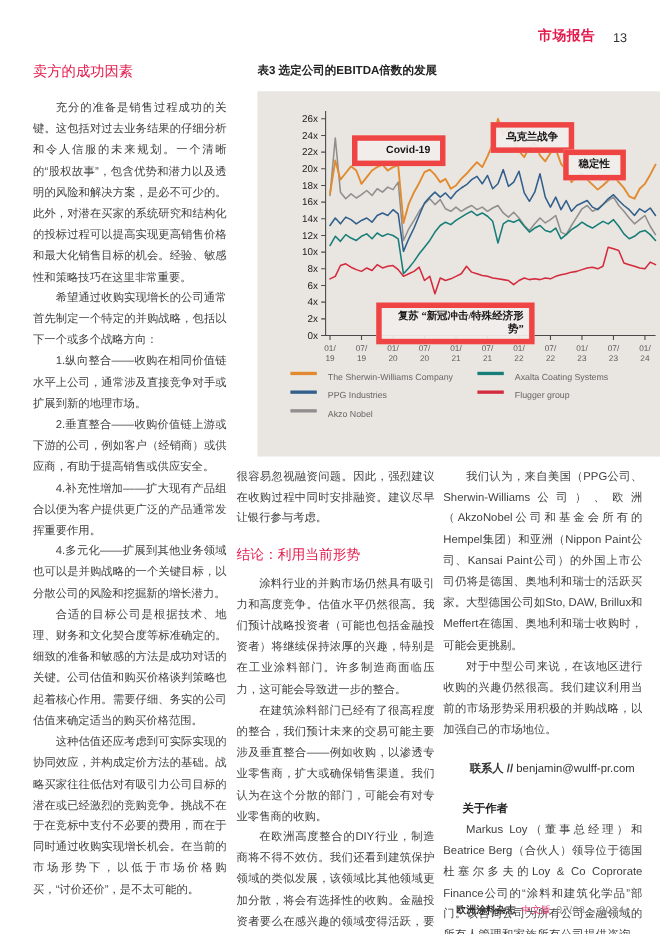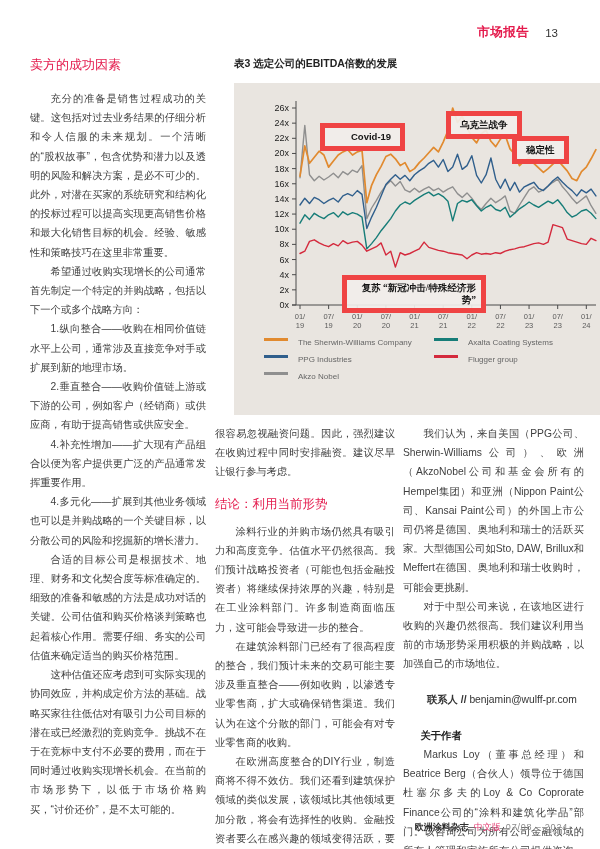--- a/index.html
+++ b/index.html
@@ -1,21 +1,21 @@
 <!DOCTYPE html>
 <html><head>
 <meta charset="utf-8">
 <style>
   html,body{margin:0;padding:0;background:#ffffff;}
   .page{
     position:relative;width:600px;height:849px;background:#ffffff;overflow:hidden;
     font-family:"Liberation Sans","DejaVu Sans",sans-serif;color:#404040;
   }
   
-  .hdr{position:absolute;top:24px;right:42px;display:flex;align-items:center;gap:16px;}
+  .hdr{position:absolute;top:24px;right:30px;display:flex;align-items:flex-end;gap:16px;}
   .hdr-section{font-size:12.5px;font-weight:bold;color:#e41a4c;letter-spacing:.5px;}
   .hdr-page{font-size:11.5px;color:#333;}
   
   .col{position:absolute;text-align:justify;font-size:10.3px;line-height:19.2px;color:#3f3f3f;}
   .col p{margin:0;}
   .col p.indent{text-indent:2em;}
   .col-left{left:30px;top:57px;width:176px;}
   .col-mid{left:215px;top:424px;width:180px;}
   .col-right{left:403px;top:424px;width:181px;}
   h2.red{font-size:13px;font-weight:normal;color:#e41a4c;margin:0 0 16px 0;line-height:16px;}

